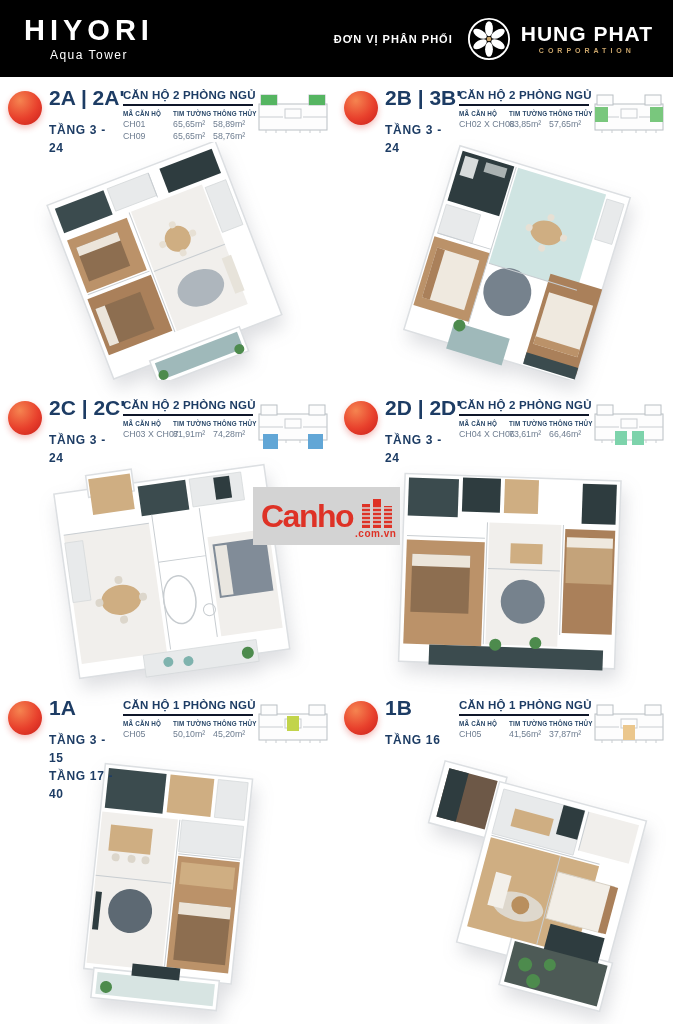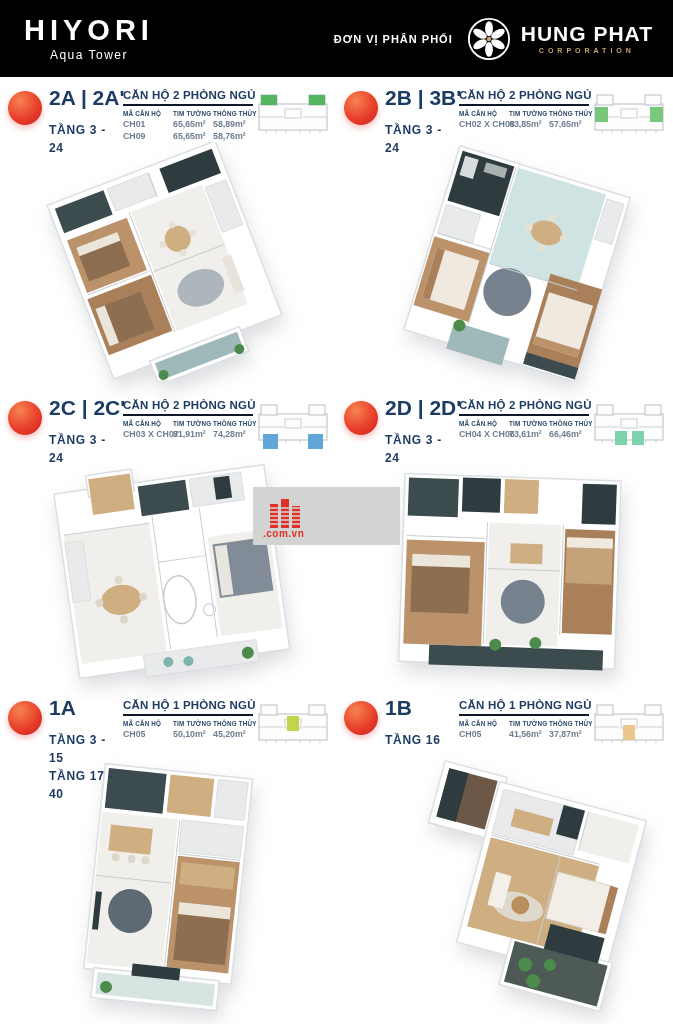--- a/index.html
+++ b/index.html
@@ -40,21 +40,21 @@
   .tblock { margin-left:7px; width:74px; flex:none; }
   .utitle { color:#1d3c64; font-size:21px; font-weight:800; white-space:nowrap; line-height:1.05; }
   .ufloors { color:#1d3c64; font-size:12px; font-weight:700; letter-spacing:.7px; margin-top:12px; line-height:1.5; }
   .utable { width:130px; flex:none; color:#1d3c64; margin-top:2px; }
   .ttitle {
     font-size:11.5px; font-weight:800; letter-spacing:.2px; white-space:nowrap;
     border-bottom:2px solid #0f172a; padding-bottom:3px;
   }
   .tgrid { display:grid; grid-template-columns:50px 40px 40px; margin-top:4px; row-gap:2px; }
   .tgrid .h { font-size:6.3px; font-weight:700; letter-spacing:.2px; color:#274668; white-space:nowrap; }
-  .tgrid .v { font-size:8.8px; color:#6e7d90; white-space:nowrap;font-weight:bold; }
+  .tgrid .v { font-size:8.8px; color:#6e7d90; white-space:nowrap; }
   .keyplan { margin-left:auto; margin-right:2px; margin-top:4px; flex:none; }
   .kp-line { stroke:#b9bfc4; stroke-width:1; fill:#fdfdfd; }
   .kp-thin { stroke:#c9cdd1; stroke-width:1; fill:none; }
 
   
   .plan-wrap {
     position:absolute; left:0; right:0; top:58px; bottom:0;
     display:flex; align-items:center; justify-content:center; z-index:1;
   }
   .fp { filter:drop-shadow(3px 10px 9px rgba(70,80,95,.18)); }
@@ -518,20 +518,21 @@
             </g>
             <path class="fp-wall" d="M134 90 H246 M206 92 V184 M222 42 V82"></path>
           </g>
         </svg>
       </div>
     </section>
 
   </main>
 
   <div class="watermark">
+    <span class="wm-text">Canho</span>
     <div class="wm-right">
       <svg width="36" height="34" viewBox="0 0 36 34">
         <rect x="2" y="8" width="8" height="24" fill="#de3226"></rect>
         <rect x="13" y="3" width="8" height="29" fill="#de3226"></rect>
         <rect x="24" y="10" width="8" height="22" fill="#de3226"></rect>
         <path d="M2 12 h30 M2 16 h30 M2 20 h30 M2 24 h30 M2 28 h30" stroke="#d3d3d3" stroke-width="1.4"></path>
       </svg>
       <span class="wm-suffix">.com.vn</span>
     </div>
   </div>

